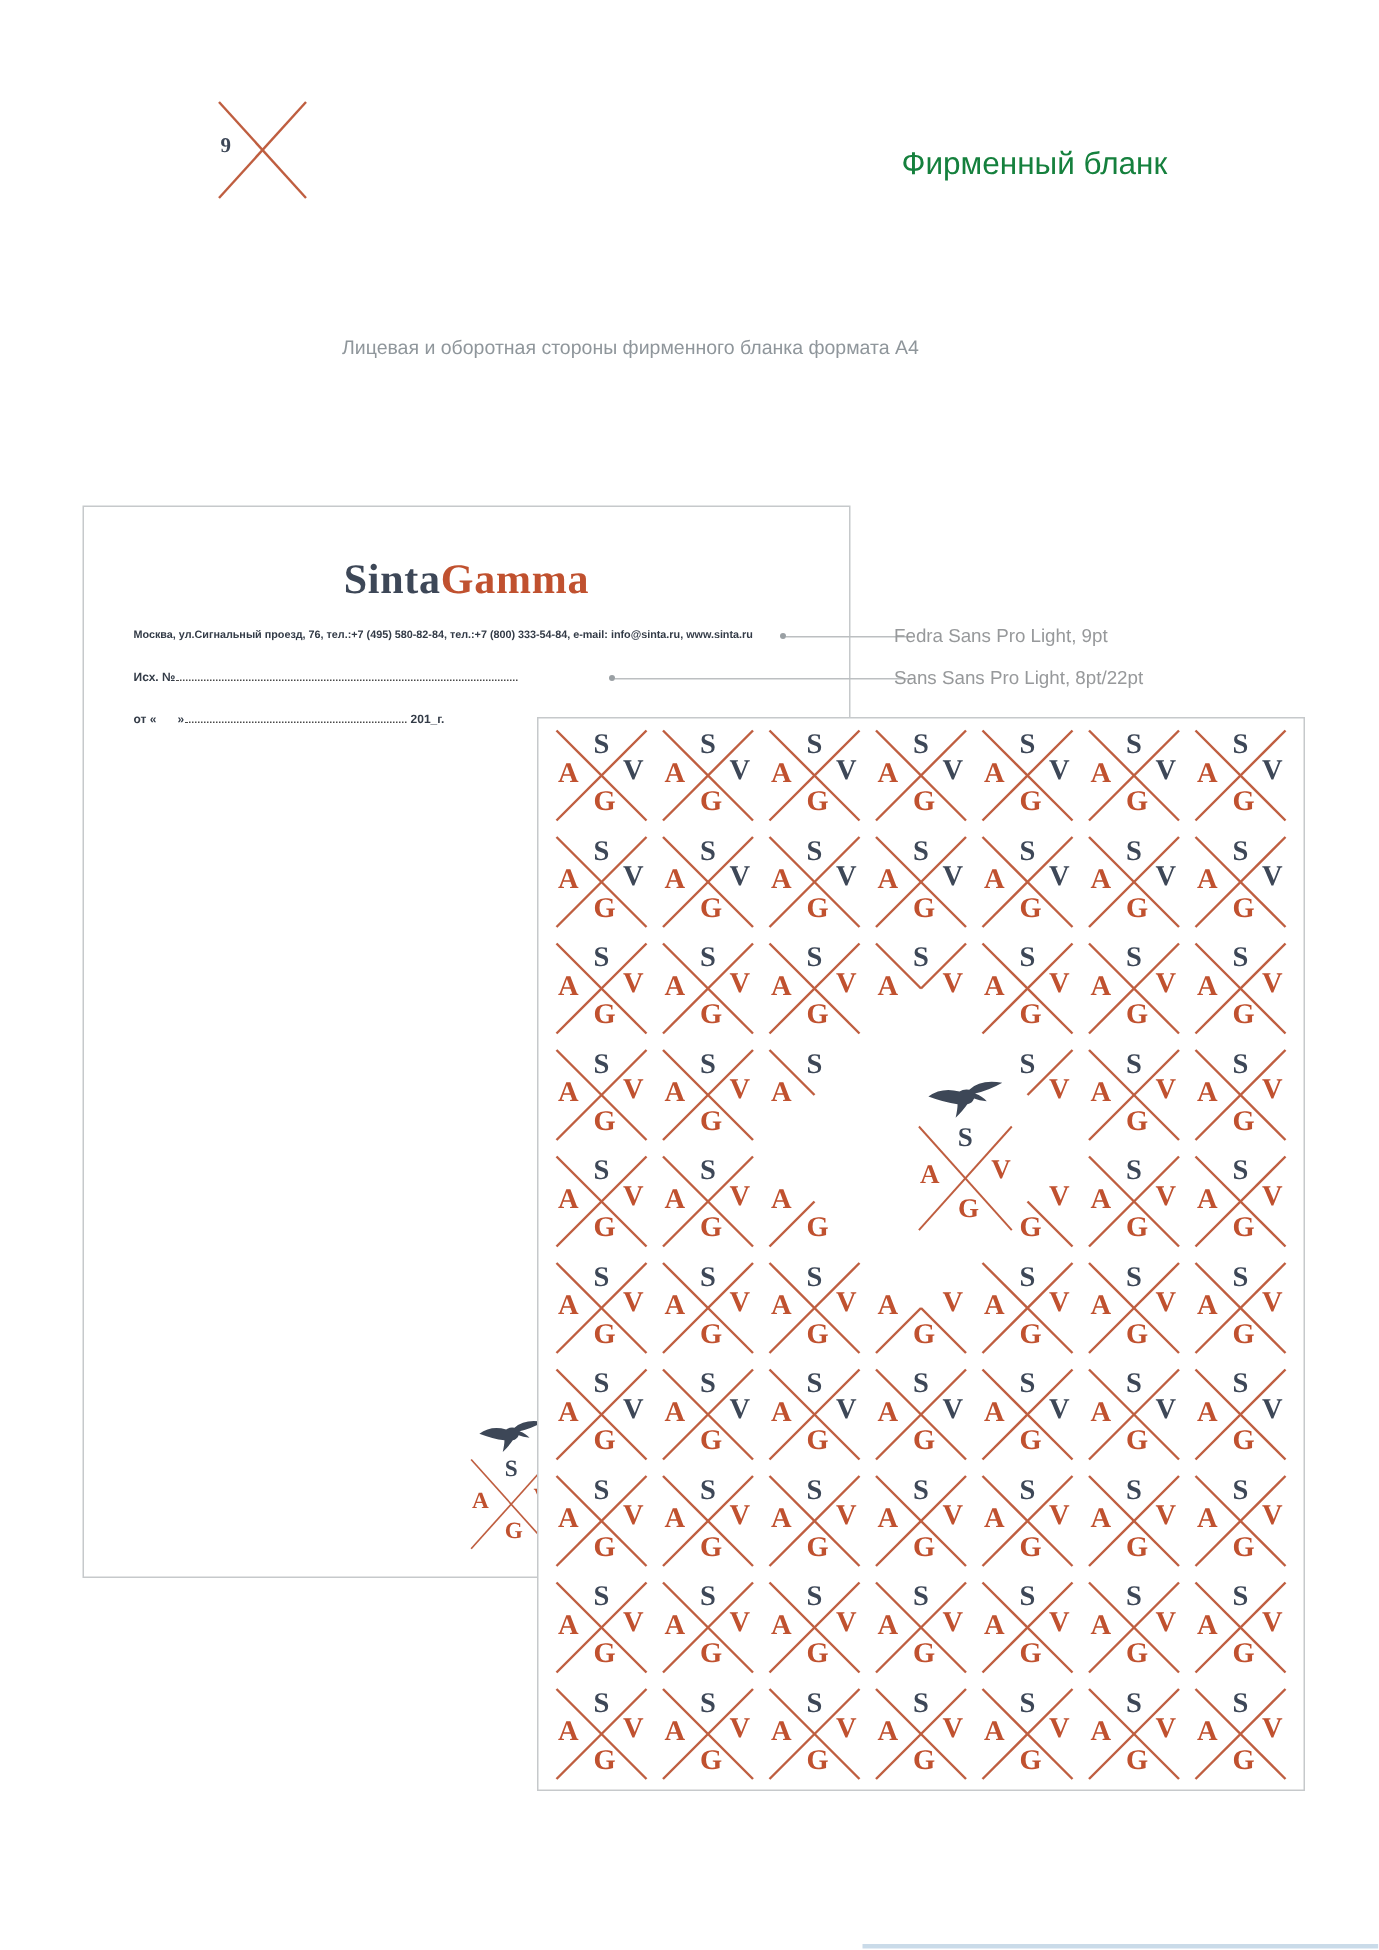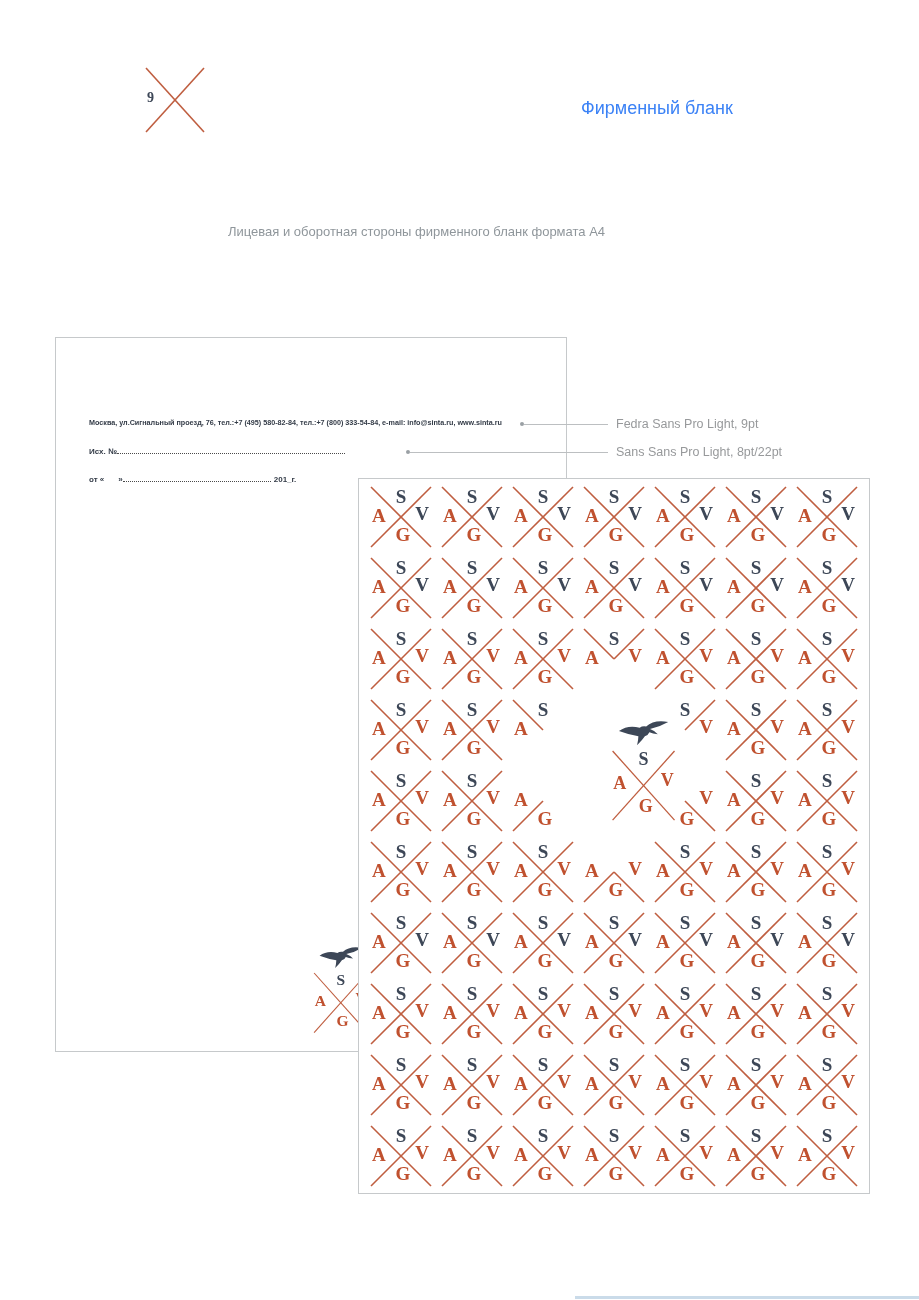--- a/index.html
+++ b/index.html
@@ -5,22 +5,22 @@
   html,body{margin:0;padding:0;background:#fff;}
   .canvas{position:relative;width:919px;height:1300px;background:#fff;overflow:hidden;
           font-family:"Liberation Sans",sans-serif;}
 
   
   .pageno{position:absolute;left:147px;top:90px;font-family:"Liberation Serif",serif;
           font-weight:700;font-size:14px;color:#3d4757;}
   .header-x{position:absolute;left:144px;top:66px;}
   .page-title{position:absolute;left:228px;top:82px;margin:0;font-family:"Liberation Serif",serif;
           font-weight:700;font-size:34px;letter-spacing:.5px;color:#3e4a5a;white-space:nowrap;}
-  .page-subtitle{position:absolute;left:581px;top:98px;font-size:18px;font-weight:300;
-          color:#3b82f6;white-space:nowrap;}
+  .page-subtitle{position:absolute;left:601px;top:98px;font-size:21px;font-weight:300;
+          color:#15803d;white-space:nowrap;}
   .caption{position:absolute;left:228px;top:224px;margin:0;font-size:13px;color:#8f969b;}
 
   
   .front-page{position:absolute;left:55px;top:337px;width:510px;height:713px;background:#fff;
           border:1px solid #c6c9cb;z-index:1;}
   .back-page{position:absolute;left:358px;top:478px;width:510px;height:714px;background:#fff;
           border:1px solid #c6c9cb;z-index:3;}
 
   
   .brand{position:absolute;left:0;top:33px;width:100%;text-align:center;
@@ -37,21 +37,21 @@
   .dots.w2{width:148px;margin-right:3px;}
   .gap{display:inline-block;width:14px;}
 
   
   .leader{position:absolute;height:1px;background:#bcbfc1;z-index:2;}
   .leader.l1{left:524px;top:424px;width:84px;}
   .leader.l2{left:410px;top:452px;width:198px;}
   .leader-dot{position:absolute;width:4px;height:4px;border-radius:50%;background:#9aa0a4;z-index:2;}
   .leader-dot.d1{left:520px;top:422px;}
   .leader-dot.d2{left:406px;top:450px;}
-  .ann{position:absolute;left:616px;font-size:12.5px;font-weight:300;color:#97999b;white-space:nowrap;z-index:2;}
+  .ann{position:absolute;left:596px;font-size:12.5px;font-weight:300;color:#97999b;white-space:nowrap;z-index:2;}
   .ann.a1{top:417px;}
   .ann.a2{top:445px;}
 
   
   #pattern-grid{position:absolute;left:0;top:0;width:100%;height:100%;}
   .tile{position:absolute;width:64px;height:64px;}
   .tile svg{position:absolute;left:0;top:0;}
   .tile span{position:absolute;font-family:"Liberation Serif",serif;font-weight:700;font-size:19px;
       line-height:1;text-shadow:-1px -1px 0 #fff,1px -1px 0 #fff,-1px 1px 0 #fff,1px 1px 0 #fff;}
   .pos-s{left:50%;top:2px;transform:translateX(-50%);}
@@ -79,23 +79,26 @@
 
 <div class="canvas">
 
   <span class="pageno">9</span>
   <svg class="header-x" width="62" height="68" viewBox="0 0 62 68">
     <line x1="2" y1="2" x2="60" y2="66" stroke="#bf5e40" stroke-width="1.6"></line>
     <line x1="60" y1="2" x2="2" y2="66" stroke="#bf5e40" stroke-width="1.6"></line>
   </svg>
   <span class="page-subtitle">Фирменный бланк</span>
 
-  <p class="caption">Лицевая и оборотная стороны фирменного бланк формата А4</p>
+  <p class="caption">Лицевая и оборотная стороны фирменного бланка формата А4</p>
 
   <div class="front-page">
+    <div class="brand">
+      <span class="b1">Sinta</span><span class="b2">Gamma</span>
+    </div>
     <div class="addr">Москва, ул.Сигнальный проезд, 76, тел.:+7 (495) 580-82-84, тел.:+7 (800) 333-54-84, e-mail: info@sinta.ru, www.sinta.ru</div>
     <div class="refline">
       <span>Исх. №</span><span class="dots w1"></span>
     </div>
     <div class="dateline">
       <span>от «</span><span class="gap"></span><span>»</span><span class="dots w2"></span><span>201_г.</span>
     </div>
     <div class="logo-holder" id="front-logo">
         <div class="emblem">
           <svg width="72" height="48" viewBox="0 0 80 48" style="left: 12px; top: 0px;">

